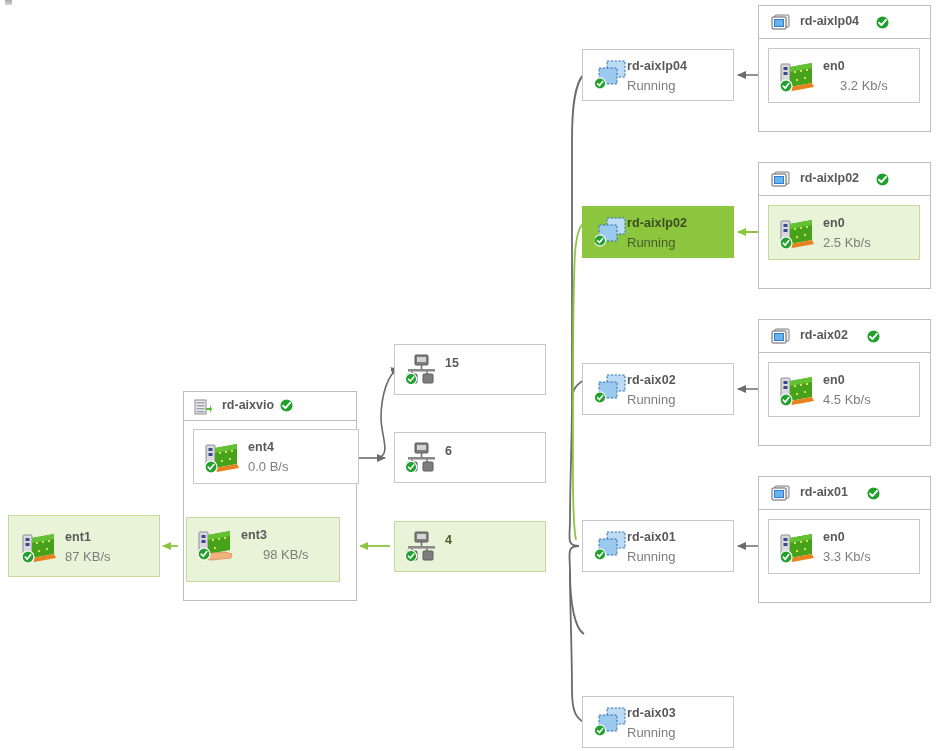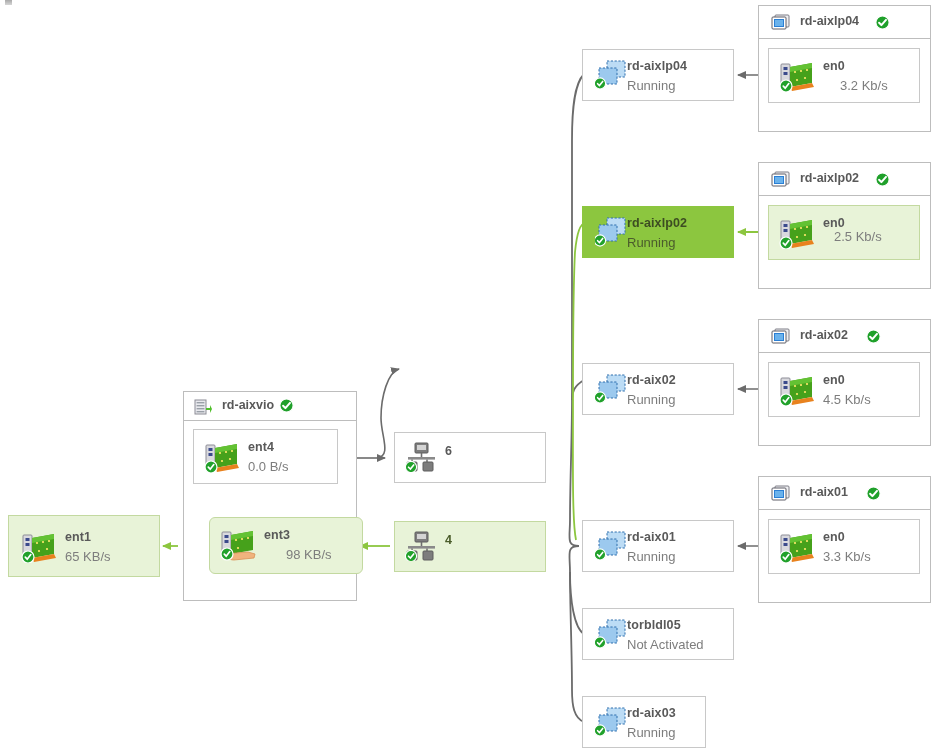--- a/index.html
+++ b/index.html
@@ -130,79 +130,94 @@
       <path d="M11,27 L33,23 L35,27 L13,31 Z" fill="#e8821e"></path>
       <circle cx="16" cy="12" r="1.1" fill="#ffe96b"></circle>
         <circle cx="22" cy="11" r="1.1" fill="#ffe96b"></circle>
       <circle cx="28" cy="10" r="1.1" fill="#ffe96b"></circle>
         <circle cx="18" cy="20" r="1.1" fill="#ffe96b"></circle>
       <circle cx="26" cy="18" r="1.1" fill="#ffe96b"></circle>
       <circle cx="7" cy="26" r="6" fill="#21a12b" stroke="#fff" stroke-width="1.2"></circle>
       <path d="M4.3,26.2 L6.2,28.2 L9.8,23.6" stroke="#fff" stroke-width="1.7" fill="none" stroke-linecap="round"></path>
     </svg>
     <div class="ttl" style="left:56px;top:14px;">ent1</div>
-    <div class="sub" style="left:56px;top:33px;">65 KB/s</div>
+    <div class="sub" style="left:56px;top:33px;">87 KB/s</div>
   </div>
 
   <div class="vios" style="left:183px;top:391px;width:174px;height:210px;">
     <div class="hdr"></div>
     <svg class="ico" style="left:10px;top:7px;width:18px;height:16px;" viewBox="0 0 18 16">
       <rect x="1" y="1" width="11" height="14" fill="#e9e9ee" stroke="#8c8c95" stroke-width="1"></rect>
       <rect x="2.6" y="3" width="7.8" height="1.4" fill="#9aa0a8"></rect>
       <rect x="2.6" y="6" width="7.8" height="1.4" fill="#9aa0a8"></rect>
       <rect x="2.6" y="9" width="7.8" height="1.4" fill="#9aa0a8"></rect>
       <rect x="2.6" y="12" width="7.8" height="1.4" fill="#9aa0a8"></rect>
       <path d="M12,9 L16,9 L16,6 L18,10 L16,14 L16,11 L12,11 Z" fill="#4fbf2a"></path>
     </svg>
     <div class="hdrlbl">rd-aixvio</div>
     <svg class="gchk" style="left:95px;top:6px;" viewBox="0 0 15 15">
       <circle cx="7.5" cy="7.5" r="6.6" fill="#1fa02a" stroke="#ffffff" stroke-width="1.1"></circle>
       <path d="M4.1,7.7 L6.4,10.1 L11,4.9" stroke="#ffffff" stroke-width="2" fill="none" stroke-linecap="round" stroke-linejoin="round"></path>
     </svg>
 
-    <div class="node" style="left:9px;top:37px;width:145px;height:55px;">
+    <div class="node" style="left:9px;top:37px;width:166px;height:55px;">
       <svg class="netadp" style="left:10px;top:11px;" viewBox="0 0 40 32">
         <rect x="2" y="4" width="9" height="22" rx="1" fill="#d9d9de" stroke="#8d8d96" stroke-width="1"></rect>
         <rect x="4.5" y="7" width="4" height="3" fill="#3b4a8c"></rect>
           <rect x="4.5" y="12" width="4" height="3" fill="#3b4a8c"></rect>
         <path d="M11,7 L33,3 L33,23 L11,27 Z" fill="#46a11b"></path>
         <path d="M11,7 L33,3 L33,8 L11,12 Z" fill="#63c233"></path>
         <path d="M11,27 L33,23 L35,27 L13,31 Z" fill="#e8821e"></path>
         <circle cx="16" cy="12" r="1.1" fill="#ffe96b"></circle>
           <circle cx="22" cy="11" r="1.1" fill="#ffe96b"></circle>
         <circle cx="28" cy="10" r="1.1" fill="#ffe96b"></circle>
           <circle cx="18" cy="20" r="1.1" fill="#ffe96b"></circle>
         <circle cx="26" cy="18" r="1.1" fill="#ffe96b"></circle>
         <circle cx="7" cy="26" r="6" fill="#21a12b" stroke="#fff" stroke-width="1.2"></circle>
         <path d="M4.3,26.2 L6.2,28.2 L9.8,23.6" stroke="#fff" stroke-width="1.7" fill="none" stroke-linecap="round"></path>
       </svg>
       <div class="ttl" style="left:54px;top:10px;">ent4</div>
       <div class="sub" style="left:54px;top:29px;">0.0 B/s</div>
     </div>
 
-    <div class="node selsoft" style="left:25px;top:125px;width:154px;height:57px;border-radius:6px;">
+    <div class="node selsoft" style="left:2px;top:125px;width:154px;height:65px;">
       <svg class="netadp" style="left:10px;top:11px;" viewBox="0 0 40 32">
         <rect x="2" y="3" width="9" height="20" rx="1" fill="#d9d9de" stroke="#8d8d96" stroke-width="1"></rect>
         <rect x="4.5" y="6" width="4" height="3" fill="#3b4a8c"></rect>
           <rect x="4.5" y="11" width="4" height="3" fill="#3b4a8c"></rect>
         <path d="M11,6 L33,2 L33,21 L11,25 Z" fill="#46a11b"></path>
         <path d="M11,6 L33,2 L33,7 L11,11 Z" fill="#63c233"></path>
         <circle cx="16" cy="11" r="1.1" fill="#ffe96b"></circle>
           <circle cx="22" cy="10" r="1.1" fill="#ffe96b"></circle>
         <circle cx="28" cy="9" r="1.1" fill="#ffe96b"></circle>
           <circle cx="18" cy="19" r="1.1" fill="#ffe96b"></circle>
         <path d="M8,27 C12,23 20,24 28,23 L35,25 L34,29 L14,31 C10,31 7,29 8,27 Z" fill="#f0b37e" stroke="#d89154" stroke-width="0.8"></path>
         <circle cx="7" cy="25" r="6" fill="#21a12b" stroke="#fff" stroke-width="1.2"></circle>
         <path d="M4.3,25.2 L6.2,27.2 L9.8,22.6" stroke="#fff" stroke-width="1.7" fill="none" stroke-linecap="round"></path>
       </svg>
       <div class="ttl" style="left:54px;top:10px;">ent3</div>
       <div class="sub" style="left:54px;top:29px;margin-left:22px;">98 KB/s</div>
     </div>
   </div>
 
+  <div class="node" style="left:394px;top:344px;width:152px;height:51px;">
+    <svg class="vlanic" style="left:10px;top:9px;" viewBox="0 0 34 30">
+      <rect x="10" y="1" width="13" height="10" rx="1" fill="#7d7d7d" stroke="#5e5e5e" stroke-width="1"></rect>
+      <rect x="12" y="3" width="9" height="5" fill="#d4d4d4"></rect>
+      <line x1="16.5" y1="11" x2="16.5" y2="15" stroke="#6e6e6e" stroke-width="1.6"></line>
+      <rect x="3" y="15" width="27" height="2.6" fill="#8a8a8a"></rect>
+      <line x1="7" y1="17.6" x2="7" y2="20" stroke="#6e6e6e" stroke-width="1.5"></line>
+      <line x1="22" y1="17.6" x2="22" y2="20" stroke="#6e6e6e" stroke-width="1.5"></line>
+      <rect x="2" y="20" width="10" height="9" rx="1" fill="#7d7d7d" stroke="#5e5e5e" stroke-width="1"></rect>
+      <rect x="18" y="20" width="10" height="9" rx="1" fill="#7d7d7d" stroke="#5e5e5e" stroke-width="1"></rect>
+      <circle cx="6" cy="25" r="5.6" fill="#21a12b" stroke="#fff" stroke-width="1.1"></circle>
+      <path d="M3.5,25.2 L5.4,27.1 L8.7,22.9" stroke="#fff" stroke-width="1.6" fill="none" stroke-linecap="round"></path>
+    </svg>
+    <div class="vlannum" style="left:50px;top:11px;">15</div>
+  </div>
 
   <div class="node" style="left:394px;top:432px;width:152px;height:51px;">
     <svg class="vlanic" style="left:10px;top:9px;" viewBox="0 0 34 30">
       <rect x="10" y="1" width="13" height="10" rx="1" fill="#7d7d7d" stroke="#5e5e5e" stroke-width="1"></rect>
       <rect x="12" y="3" width="9" height="5" fill="#d4d4d4"></rect>
       <line x1="16.5" y1="11" x2="16.5" y2="15" stroke="#6e6e6e" stroke-width="1.6"></line>
       <rect x="3" y="15" width="27" height="2.6" fill="#8a8a8a"></rect>
       <line x1="7" y1="17.6" x2="7" y2="20" stroke="#6e6e6e" stroke-width="1.5"></line>
       <line x1="22" y1="17.6" x2="22" y2="20" stroke="#6e6e6e" stroke-width="1.5"></line>
       <rect x="2" y="20" width="10" height="9" rx="1" fill="#7d7d7d" stroke="#5e5e5e" stroke-width="1"></rect>
@@ -266,32 +281,22 @@
     <svg class="lparicon" style="left:12px;top:10px;" viewBox="0 0 36 30">
       <rect x="12" y="1" width="18" height="16" fill="#bcdcf5" stroke="#2f6fad" stroke-width="1" stroke-dasharray="2.2 1.6"></rect>
       <rect x="4" y="8" width="18" height="16" fill="#9cc9ee" stroke="#2f6fad" stroke-width="1" stroke-dasharray="2.2 1.6"></rect>
       <circle cx="5" cy="23.5" r="5.6" fill="#21a12b" stroke="#fff" stroke-width="1.1"></circle>
       <path d="M2.6,23.7 L4.4,25.6 L7.7,21.4" stroke="#fff" stroke-width="1.6" fill="none" stroke-linecap="round"></path>
     </svg>
     <div class="ttl" style="left:44px;top:9px;">rd-aix01</div>
     <div class="sub" style="left:44px;top:28px;">Running</div>
   </div>
 
-  <div class="node" style="left:582px;top:608px;width:152px;height:52px;">
-    <svg class="lparicon" style="left:12px;top:10px;" viewBox="0 0 36 30">
-      <rect x="12" y="1" width="18" height="16" fill="#bcdcf5" stroke="#2f6fad" stroke-width="1" stroke-dasharray="2.2 1.6"></rect>
-      <rect x="4" y="8" width="18" height="16" fill="#9cc9ee" stroke="#2f6fad" stroke-width="1" stroke-dasharray="2.2 1.6"></rect>
-      <circle cx="5" cy="23.5" r="5.6" fill="#21a12b" stroke="#fff" stroke-width="1.1"></circle>
-      <path d="M2.6,23.7 L4.4,25.6 L7.7,21.4" stroke="#fff" stroke-width="1.6" fill="none" stroke-linecap="round"></path>
-    </svg>
-    <div class="ttl" style="left:44px;top:9px;">torbldl05</div>
-    <div class="sub" style="left:44px;top:28px;">Not Activated</div>
-  </div>
-
-  <div class="node" style="left:582px;top:696px;width:124px;height:52px;">
+
+  <div class="node" style="left:582px;top:696px;width:152px;height:52px;">
     <svg class="lparicon" style="left:12px;top:10px;" viewBox="0 0 36 30">
       <rect x="12" y="1" width="18" height="16" fill="#bcdcf5" stroke="#2f6fad" stroke-width="1" stroke-dasharray="2.2 1.6"></rect>
       <rect x="4" y="8" width="18" height="16" fill="#9cc9ee" stroke="#2f6fad" stroke-width="1" stroke-dasharray="2.2 1.6"></rect>
       <circle cx="5" cy="23.5" r="5.6" fill="#21a12b" stroke="#fff" stroke-width="1.1"></circle>
       <path d="M2.6,23.7 L4.4,25.6 L7.7,21.4" stroke="#fff" stroke-width="1.6" fill="none" stroke-linecap="round"></path>
     </svg>
     <div class="ttl" style="left:44px;top:9px;">rd-aix03</div>
     <div class="sub" style="left:44px;top:28px;">Running</div>
   </div>
 
@@ -352,21 +357,21 @@
         <path d="M11,27 L33,23 L35,27 L13,31 Z" fill="#e8821e"></path>
         <circle cx="16" cy="12" r="1.1" fill="#ffe96b"></circle>
           <circle cx="22" cy="11" r="1.1" fill="#ffe96b"></circle>
         <circle cx="28" cy="10" r="1.1" fill="#ffe96b"></circle>
           <circle cx="18" cy="20" r="1.1" fill="#ffe96b"></circle>
         <circle cx="26" cy="18" r="1.1" fill="#ffe96b"></circle>
         <circle cx="7" cy="26" r="6" fill="#21a12b" stroke="#fff" stroke-width="1.2"></circle>
         <path d="M4.3,26.2 L6.2,28.2 L9.8,23.6" stroke="#fff" stroke-width="1.7" fill="none" stroke-linecap="round"></path>
       </svg>
       <div class="ttl" style="left:54px;top:10px;">en0</div>
-      <div class="sub" style="left:54px;top:23px;margin-left:11px;">2.5 Kb/s</div>
+      <div class="sub" style="left:54px;top:29px;">2.5 Kb/s</div>
     </div>
   </div>
 
   <div class="srv" style="left:758px;top:319px;width:173px;height:127px;">
     <div class="hdr"></div>
     <svg class="ico" style="left:12px;top:8px;width:19px;height:17px;" viewBox="0 0 19 17">
       <rect x="4" y="1" width="14" height="12" rx="1" fill="#f0f0f2" stroke="#7d7d86" stroke-width="1"></rect>
       <rect x="1" y="3" width="14" height="12" rx="1" fill="#ffffff" stroke="#5f5f68" stroke-width="1"></rect>
       <rect x="3" y="5" width="10" height="8" fill="#2a7fd4"></rect>
       <rect x="4" y="6" width="8" height="6" fill="#6ab2ec"></rect>

